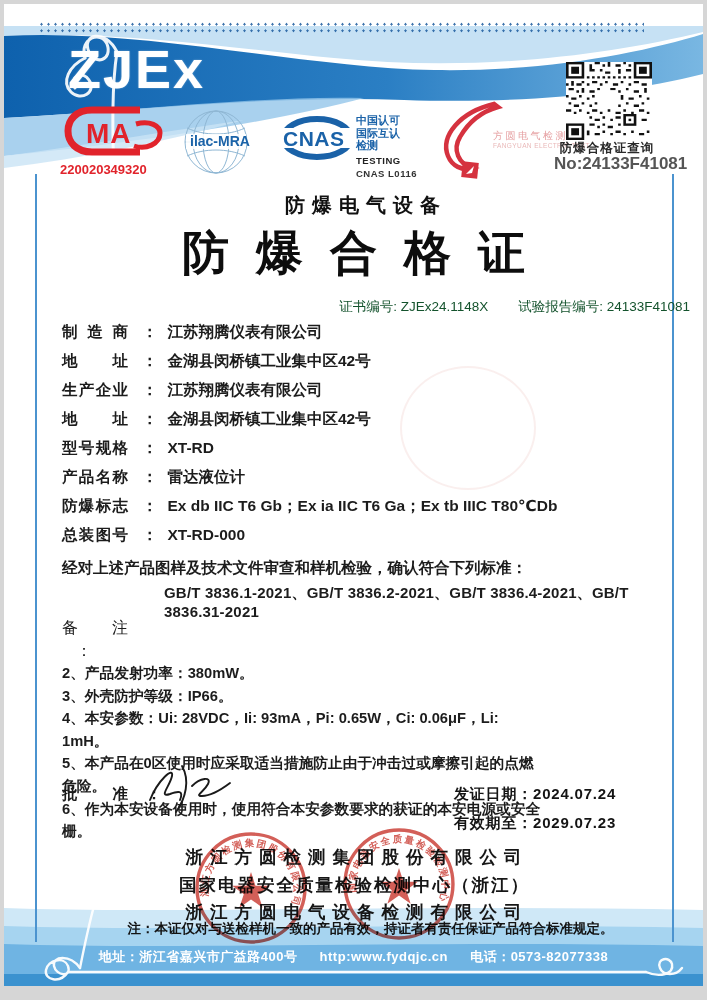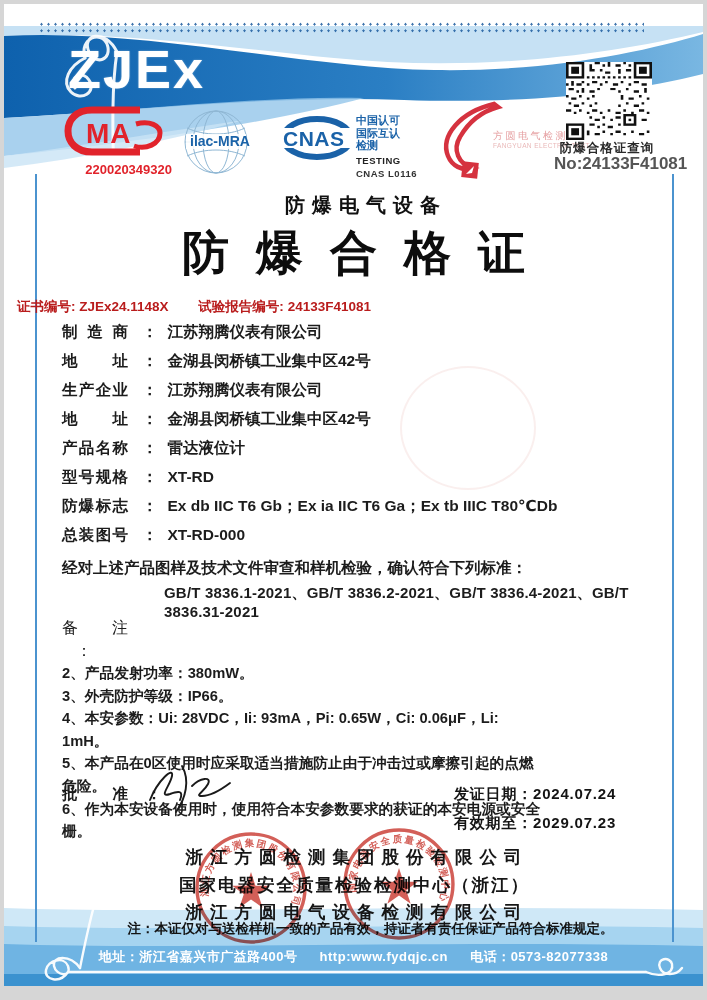--- a/index.html
+++ b/index.html
@@ -7,41 +7,41 @@
   .cert{position:absolute;left:4px;top:4px;width:699px;height:982px;background:#ffffff;overflow:hidden;}
   .abs{position:absolute;}
   
   .dots{position:absolute;left:34px;top:17px;width:606px;height:13px;
     background-image:radial-gradient(circle,#1d5c9e 1.1px,transparent 1.3px);
     background-size:7px 6.5px;opacity:.85;z-index:3;}
   .brand{position:absolute;left:64px;top:34px;font-size:54px;font-weight:800;color:#ffffff;
     letter-spacing:2px;z-index:4;text-shadow:0 0 2px rgba(255,255,255,.4);}
   .side-border{position:absolute;top:170px;width:2px;height:768px;background:#4b93cf;z-index:2;}
   
-  .cma-num{position:absolute;left:56px;top:158px;width:112px;text-align:right;
+  .cma-num{position:absolute;left:56px;top:158px;width:112px;text-align:left;
     font-size:13px;font-weight:700;color:#e1232b;z-index:4;}
   .cnas-col{position:absolute;left:352px;top:110px;z-index:4;line-height:12.5px;}
   .cnas-cn{font-size:11px;font-weight:700;color:#1a62a8;}
   .cnas-testing{font-size:9.5px;font-weight:800;color:#222;margin-top:3px;letter-spacing:.5px;}
   .cnas-code{font-size:9.5px;font-weight:800;color:#333;margin-top:1px;letter-spacing:.5px;}
   .fy-name{position:absolute;left:489px;top:125px;font-size:10px;letter-spacing:2.5px;
     color:rgba(226,148,150,.9);z-index:4;}
   .fy-en{position:absolute;left:489px;top:138px;font-size:6.5px;letter-spacing:.4px;
     color:rgba(226,160,160,.75);z-index:4;}
   .qr-caption{position:absolute;left:550px;top:136px;width:106px;text-align:center;
     font-size:12.5px;font-weight:700;color:#2a2a2a;letter-spacing:1px;z-index:4;}
   .qr-number{position:absolute;left:550px;top:150px;width:106px;text-align:left;
     font-size:17px;font-weight:600;color:#555;z-index:4;}
   
   .subtitle{position:absolute;left:9px;top:188px;width:100%;text-align:center;z-index:4;}
   .subtitle span{font-size:20px;font-weight:800;color:#111;letter-spacing:7px;margin-right:-7px;}
   .main-title{position:absolute;left:0;top:218px;width:100%;text-align:center;z-index:4;}
   .main-title span{font-size:47px;font-weight:800;color:#0d0d0d;letter-spacing:27px;margin-right:-27px;}
-  .certnos{position:absolute;left:0;top:294px;width:100%;text-align:left;z-index:4;
-    font-size:13.5px;font-weight:700;color:#b91c1c;}
+  .certnos{position:absolute;left:0;top:294px;width:100%;text-align:right;z-index:4;
+    font-size:13.5px;font-weight:400;color:#14532d;}
   .certnos .pair{margin:0 13px;}
   
   .fields{position:absolute;left:58px;top:318px;width:590px;z-index:4;color:#1c1c1c;}
   .frow{height:29px;font-size:15.5px;font-weight:600;white-space:nowrap;}
   .flabel{display:inline-block;width:66px;text-align:justify;text-align-last:justify;vertical-align:top;}
   .fcolon{display:inline-block;margin:0 10px 0 14px;}
   .fvalue{}
   .statement{margin-top:4px;font-size:15.5px;font-weight:600;height:26px;}
   .standards{padding-left:102px;font-size:15px;font-weight:600;height:27px;letter-spacing:.2px;}
   .remarks{display:flex;margin-top:5px;flex-direction:column;}
@@ -193,23 +193,23 @@
   <div class="fields">
     <div class="frow">
       <span class="flabel">制造商</span><span class="fcolon">：</span><span class="fvalue">江苏翔腾仪表有限公司</span></div>
     <div class="frow">
       <span class="flabel">地址</span><span class="fcolon">：</span><span class="fvalue">金湖县闵桥镇工业集中区42号</span></div>
     <div class="frow">
       <span class="flabel">生产企业</span><span class="fcolon">：</span><span class="fvalue">江苏翔腾仪表有限公司</span></div>
     <div class="frow">
       <span class="flabel">地址</span><span class="fcolon">：</span><span class="fvalue">金湖县闵桥镇工业集中区42号</span></div>
     <div class="frow">
+      <span class="flabel">型号规格</span><span class="fcolon">：</span><span class="fvalue">XT-RD</span></div>
+    <div class="frow">
       <span class="flabel">产品名称</span><span class="fcolon">：</span><span class="fvalue">雷达液位计</span></div>
-    <div class="frow">
-      <span class="flabel">型号规格</span><span class="fcolon">：</span><span class="fvalue">XT-RD</span></div>
     <div class="frow">
       <span class="flabel">防爆标志</span><span class="fcolon">：</span><span class="fvalue">Ex db IIC T6 Gb；Ex ia IIC T6 Ga；Ex tb IIIC T80℃Db</span></div>
     <div class="frow">
       <span class="flabel">总装图号</span><span class="fcolon">：</span><span class="fvalue">XT-RD-000</span></div>
 
     <div class="statement">经对上述产品图样及技术文件审查和样机检验，确认符合下列标准：</div>
     <div class="standards">GB/T 3836.1-2021、GB/T 3836.2-2021、GB/T 3836.4-2021、GB/T 3836.31-2021</div>
 
     <div class="remarks">
       <span class="flabel">备注</span>

